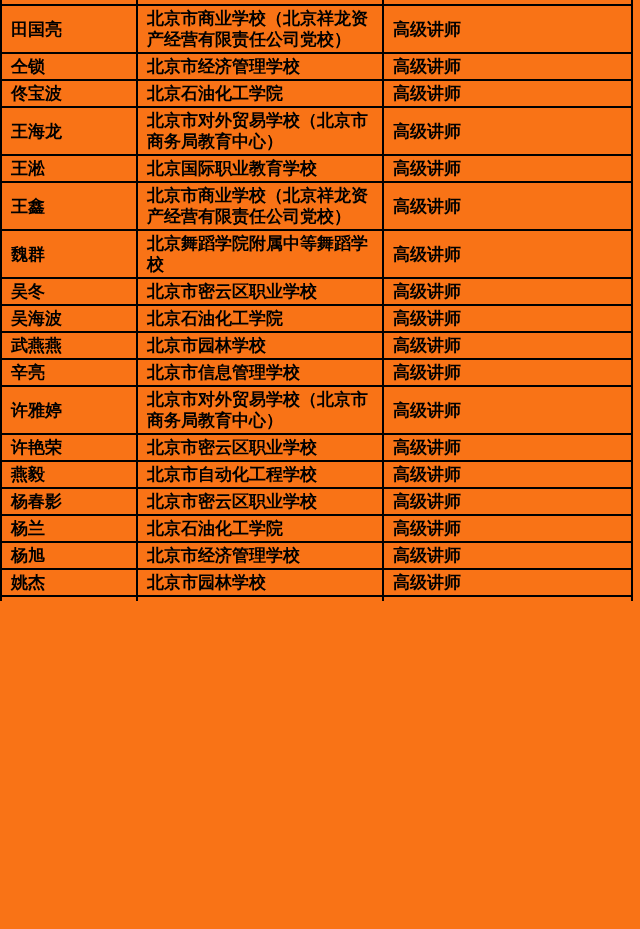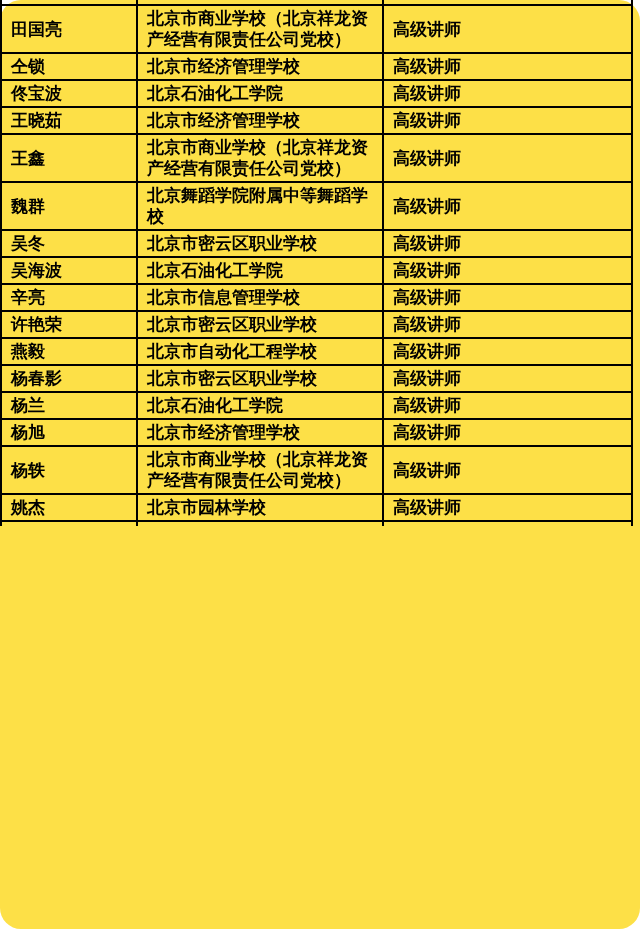--- a/index.html
+++ b/index.html
@@ -8,22 +8,21 @@
     background: #ffffff;
   }
   body {
     width: 640px;
     height: 929px;
     overflow: hidden;
   }
   .page {
     width: 640px;
     height: 929px;
-    background: #fde047;
-    border-radius: 21px;
+    background: #f97316;
   }
   table.roster {
     border-collapse: collapse;
     table-layout: fixed;
     width: 631px;
     margin: 0;
   }
   table.roster col.c1 { width: 136px; }
   table.roster col.c2 { width: 246px; }
   table.roster col.c3 { width: 249px; }
@@ -73,22 +72,27 @@
           <td>仝锁</td>
           <td>北京市经济管理学校</td>
           <td>高级讲师</td>
         </tr>
         <tr class="data-row">
           <td>佟宝波</td>
           <td>北京石油化工学院</td>
           <td>高级讲师</td>
         </tr>
         <tr class="data-row">
-          <td>王晓茹</td>
-          <td>北京市经济管理学校</td>
+          <td>王海龙</td>
+          <td>北京市对外贸易学校（北京市商务局教育中心）</td>
+          <td>高级讲师</td>
+        </tr>
+        <tr class="data-row">
+          <td>王淞</td>
+          <td>北京国际职业教育学校</td>
           <td>高级讲师</td>
         </tr>
         <tr class="data-row">
           <td>王鑫</td>
           <td>北京市商业学校（北京祥龙资产经营有限责任公司党校）</td>
           <td>高级讲师</td>
         </tr>
         <tr class="data-row">
           <td>魏群</td>
           <td>北京舞蹈学院附属中等舞蹈学校</td>
@@ -98,22 +102,32 @@
           <td>吴冬</td>
           <td>北京市密云区职业学校</td>
           <td>高级讲师</td>
         </tr>
         <tr class="data-row">
           <td>吴海波</td>
           <td>北京石油化工学院</td>
           <td>高级讲师</td>
         </tr>
         <tr class="data-row">
+          <td>武燕燕</td>
+          <td>北京市园林学校</td>
+          <td>高级讲师</td>
+        </tr>
+        <tr class="data-row">
           <td>辛亮</td>
           <td>北京市信息管理学校</td>
+          <td>高级讲师</td>
+        </tr>
+        <tr class="data-row">
+          <td>许雅婷</td>
+          <td>北京市对外贸易学校（北京市商务局教育中心）</td>
           <td>高级讲师</td>
         </tr>
         <tr class="data-row">
           <td>许艳荣</td>
           <td>北京市密云区职业学校</td>
           <td>高级讲师</td>
         </tr>
         <tr class="data-row">
           <td>燕毅</td>
           <td>北京市自动化工程学校</td>
@@ -128,25 +142,20 @@
           <td>杨兰</td>
           <td>北京石油化工学院</td>
           <td>高级讲师</td>
         </tr>
         <tr class="data-row">
           <td>杨旭</td>
           <td>北京市经济管理学校</td>
           <td>高级讲师</td>
         </tr>
         <tr class="data-row">
-          <td>杨轶</td>
-          <td>北京市商业学校（北京祥龙资产经营有限责任公司党校）</td>
-          <td>高级讲师</td>
-        </tr>
-        <tr class="data-row">
           <td>姚杰</td>
           <td>北京市园林学校</td>
           <td>高级讲师</td>
         </tr>
         <tr class="partial bottom">
         <td></td>
         <td></td>
         <td></td>
       </tr>
     </tbody>

